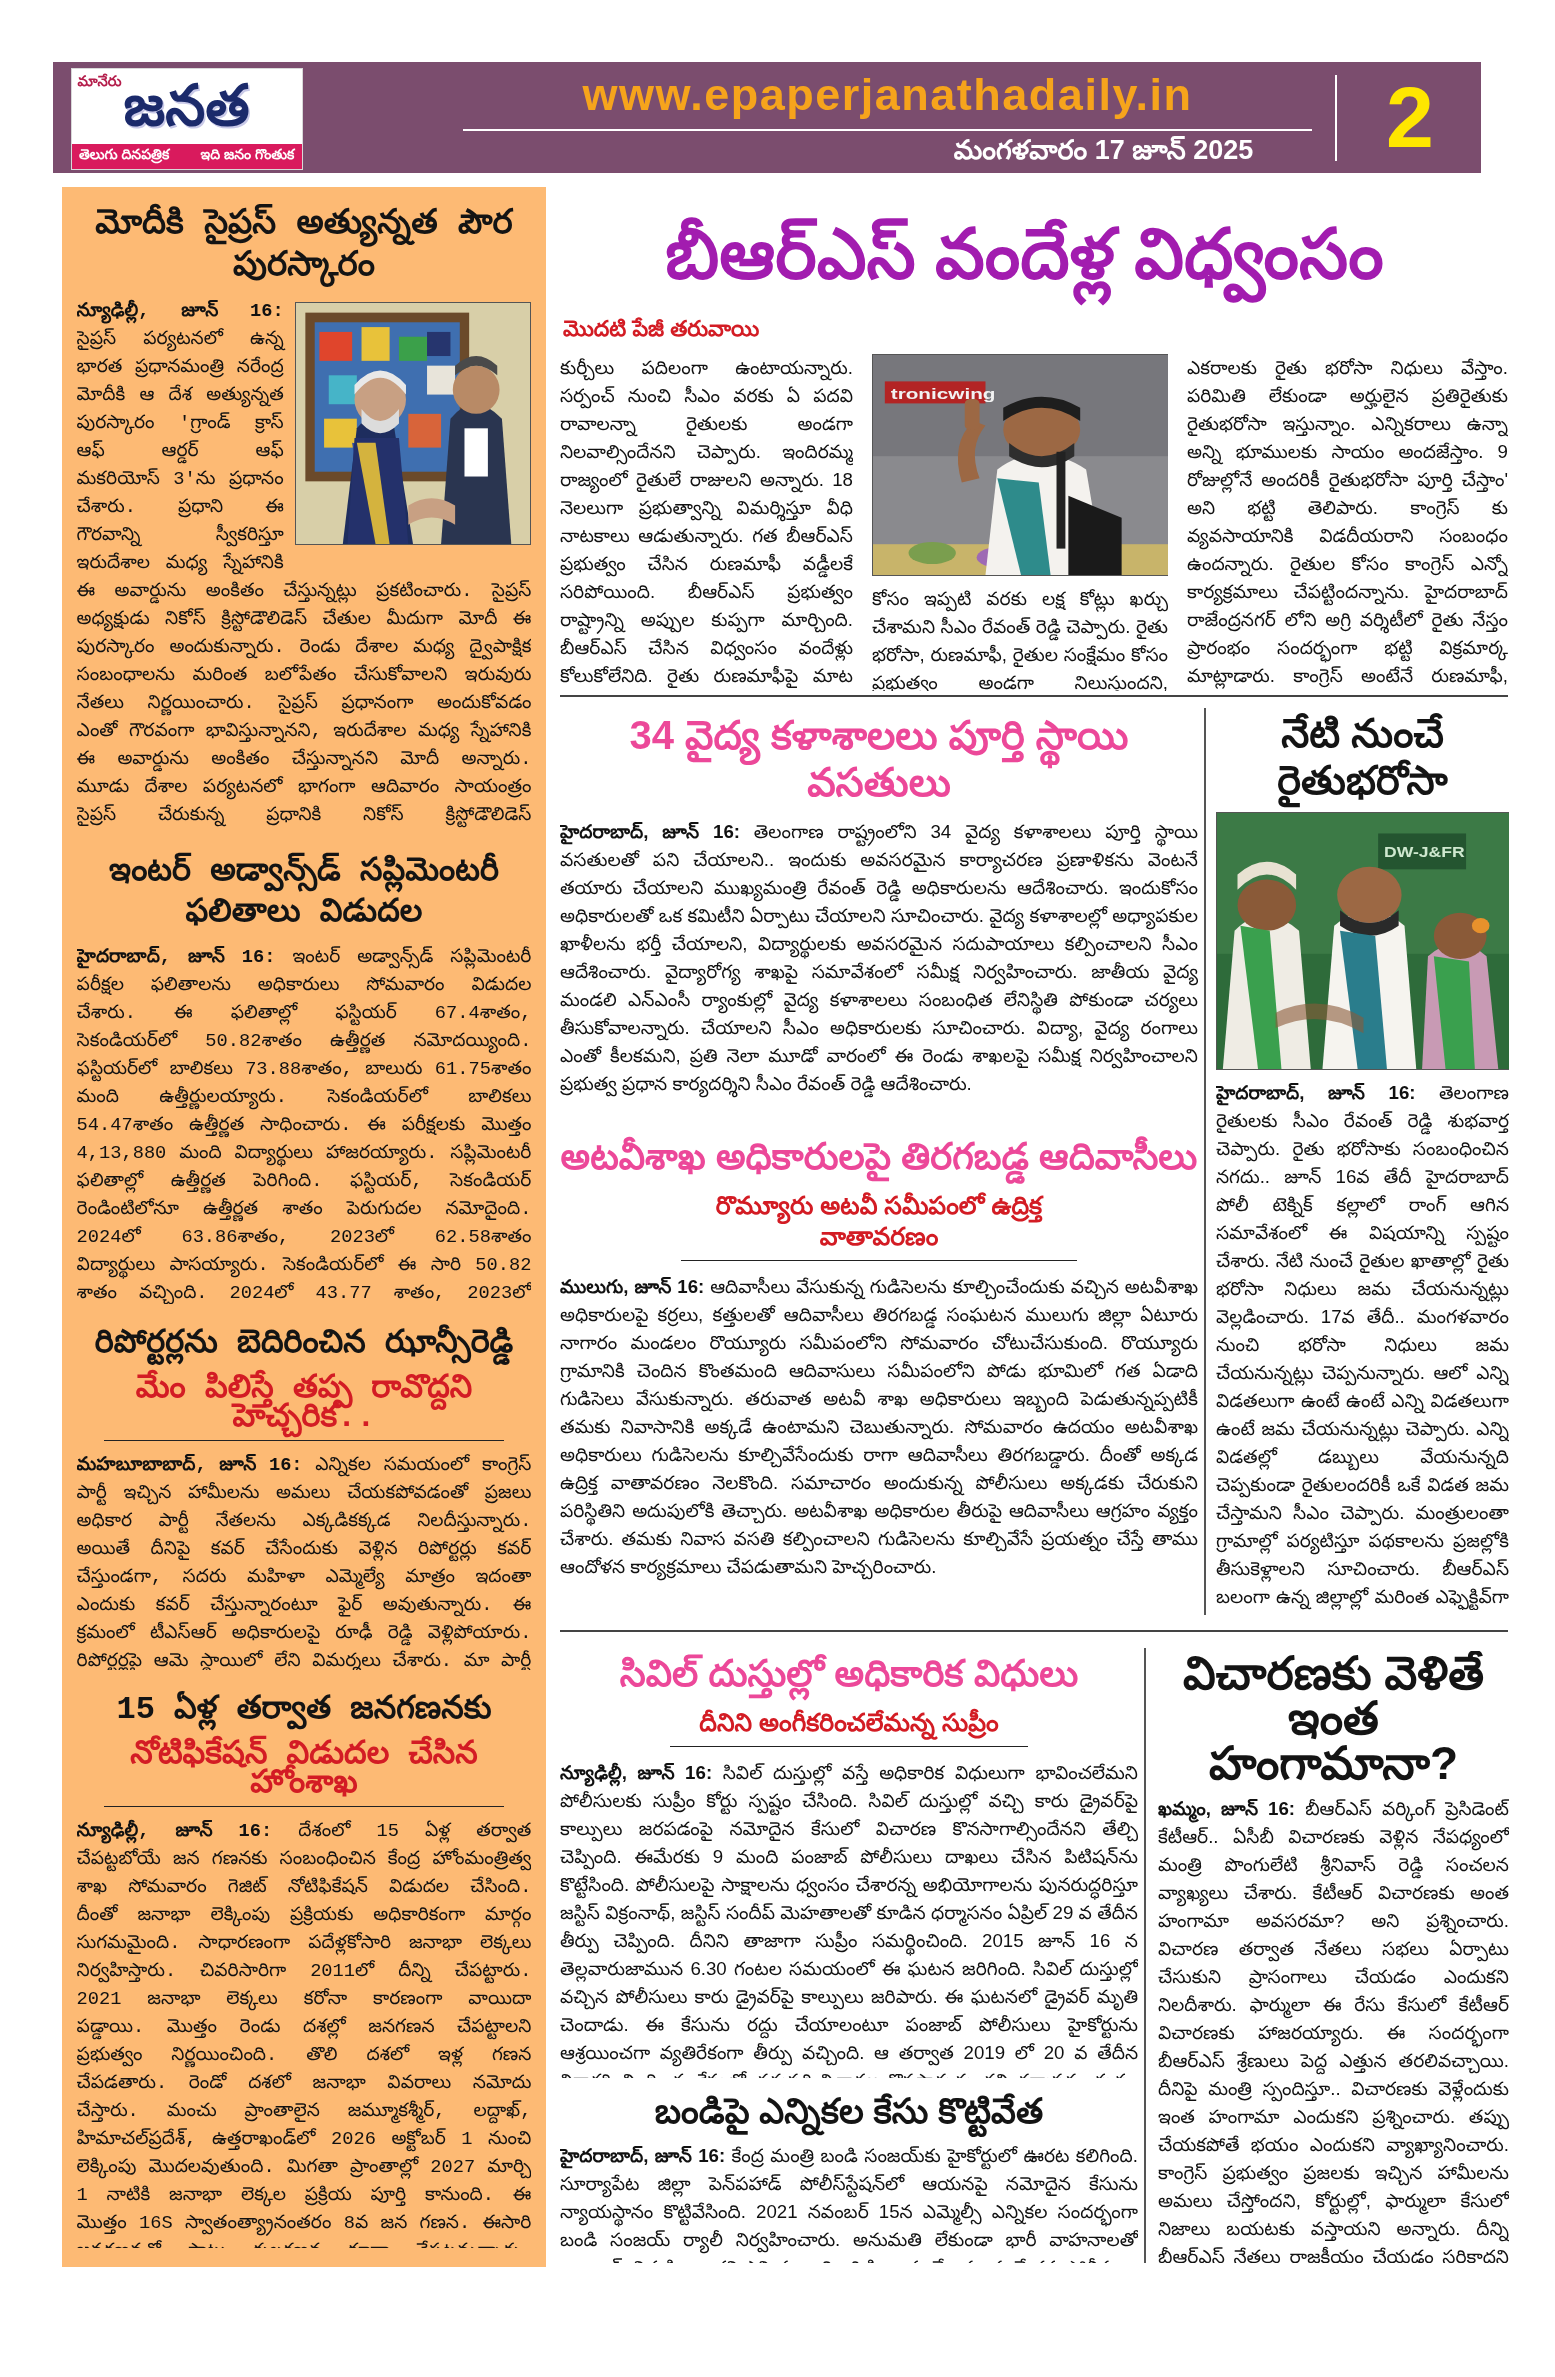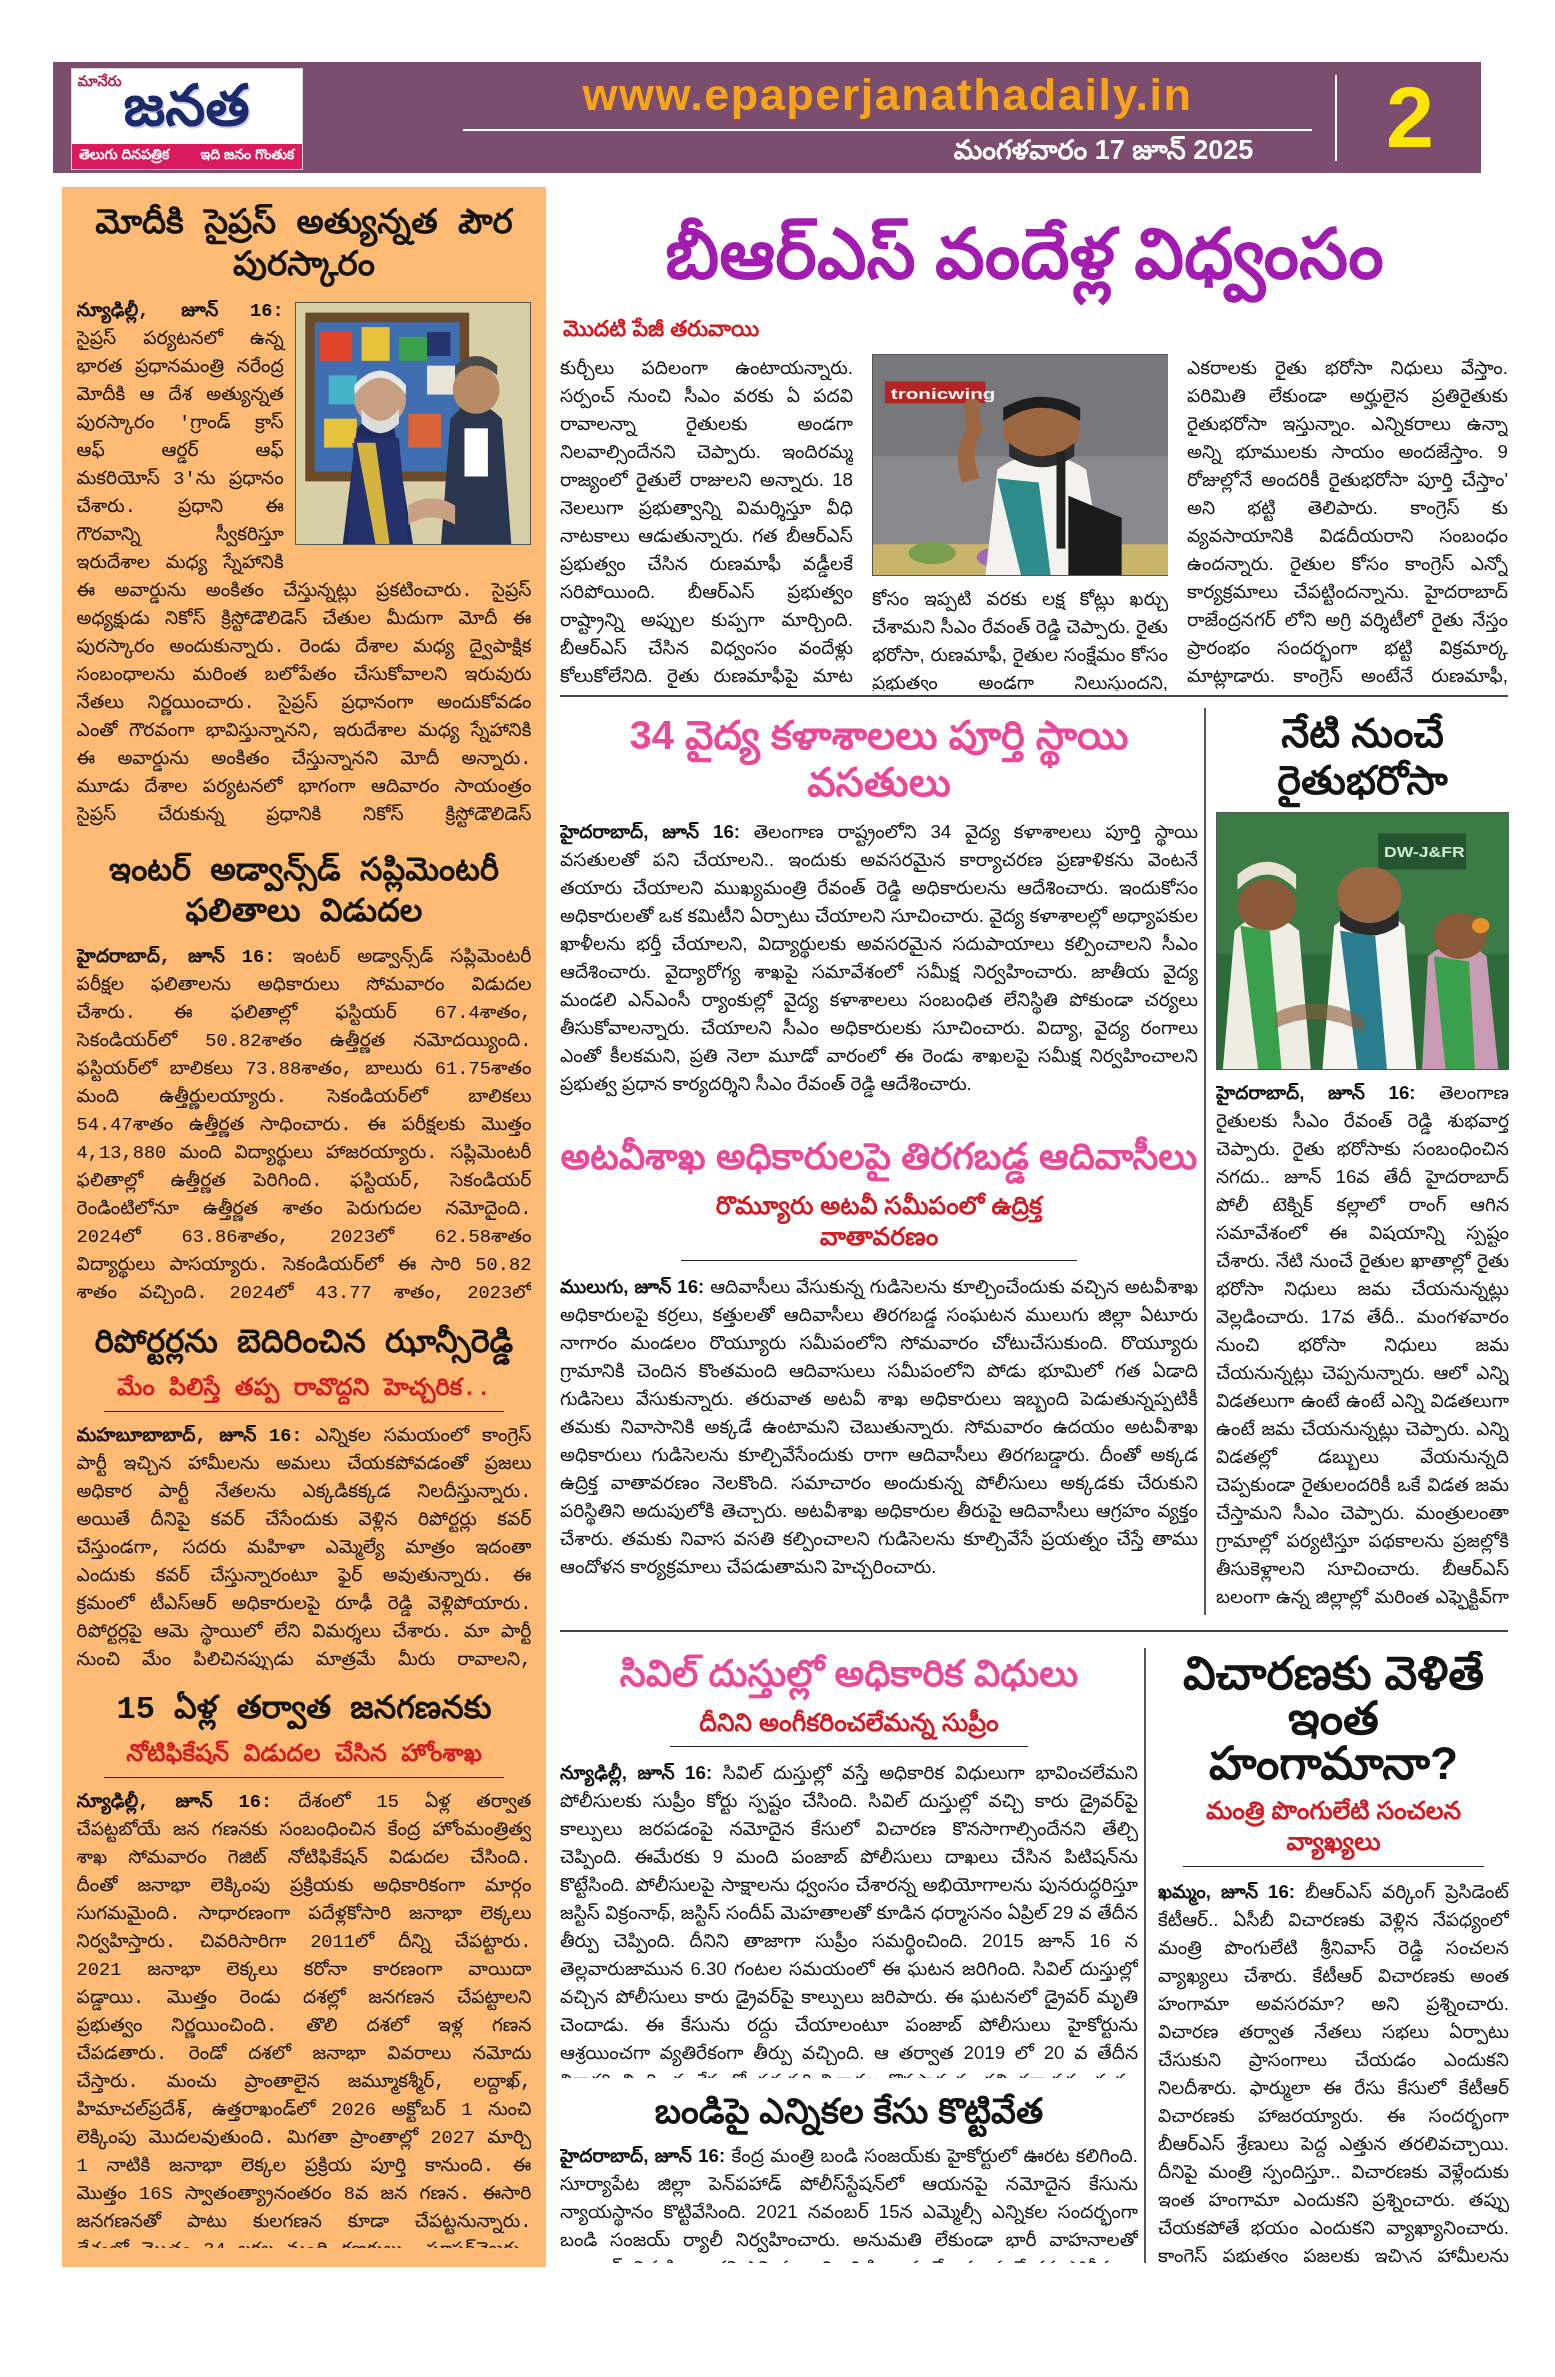--- a/index.html
+++ b/index.html
@@ -26,21 +26,21 @@
   
   .main-hl{position:absolute;left:538px;top:211px;width:973px;text-align:center;
         font-size:70px;line-height:86px;font-weight:bold;color:#a21caf;}
   
   .left-panel{position:absolute;left:62px;top:187px;width:484px;height:2080px;background:#fdba74;
         padding:10.2px 14.6px;box-sizing:border-box;overflow:hidden;font-family:Liberation Mono, monospace;}
   .l-art{overflow:hidden;}
   .hl-black{ text-align:center;font-weight:bold;color:#141414;}
   .hl-46{font-size:34px;line-height:42px;margin:5.9px 0 10.2px 0;}
   .hl-44{font-size:32px;line-height:41px;margin:19px 0 10.2px 0;}
-  .sub-red{text-align:center;color:#d31c24;font-weight:bold;font-size:24px;line-height:29px;
+  .sub-red{text-align:center;color:#d31c24;font-weight:bold;font-size:32px;line-height:29px;
         padding-bottom:7.3px;border-bottom:1.5px solid #222;width:88%;margin:0 auto 10.2px auto;}
   .body-txt{font-size:18.7px;line-height:28px;text-align:justify;}
   .dl{font-weight:bold;}
   .photo-frame{border:1.5px solid #555;background:#ccc;overflow:hidden;}
   .modi-photo{float:right;width:234px;height:241px;margin:4.4px 0 7.3px 11.7px;}
   
   .main-art{position:absolute;left:560px;top:316px;width:948px;height:375px;overflow:hidden;}
   .cont-label{color:#d31c24;font-weight:bold;font-size:22px;margin:0 0 7.3px 2.9px;}
   .main-cols{display:flex;gap:19px;}
   .mcol{overflow:hidden;}
@@ -252,21 +252,20 @@
       </svg>
     </div>
     <p class="body-txt" style="margin:0;">
       <b class="dl">హైదరాబాద్, జూన్ 16:</b>
       <span>తెలంగాణ రైతులకు సీఎం రేవంత్ రెడ్డి శుభవార్త చెప్పారు. రైతు భరోసాకు సంబంధించిన నగదు.. జూన్ 16వ తేదీ హైదరాబాద్ పోలీ టెక్నిక్ కల్లాలో రాంగ్ ఆగిన సమావేశంలో ఈ విషయాన్ని స్పష్టం చేశారు. నేటి నుంచే రైతుల ఖాతాల్లో రైతు భరోసా నిధులు జమ చేయనున్నట్లు వెల్లడించారు. 17వ తేదీ.. మంగళవారం నుంచి భరోసా నిధులు జమ చేయనున్నట్లు చెప్పనున్నారు. ఆలో ఎన్ని విడతలుగా ఉంటే ఉంటే ఎన్ని విడతలుగా ఉంటే జమ చేయనున్నట్లు చెప్పారు. ఎన్ని విడతల్లో డబ్బులు వేయనున్నది చెప్పకుండా రైతులందరికీ ఒకే విడత జమ చేస్తామని సీఎం చెప్పారు. మంత్రులంతా గ్రామాల్లో పర్యటిస్తూ పథకాలను ప్రజల్లోకి తీసుకెళ్లాలని సూచించారు. బీఆర్ఎస్ బలంగా ఉన్న జిల్లాల్లో మరింత ఎఫ్ఫెక్టివ్‌గా ప్రచారం చేసుకుంటూ ముందుకు సాగాలని సూచించారు. స్థానిక ఎన్నికలను ప్రతిష్ఠాత్మకంగా తీసుకోవాలని కోరారు. ఇదిలావుంటే రైతు భరోసా నిధుల విడుదల షెడ్యూల్‌ను ప్రభుత్వం విడుదల చేసింది. రైతుల బ్యాంకు ఖాతాల్లో నిధులు జమ కానున్నాయి. భరోసా నిధులు జమవుతాయని అధికారులు ప్రకటించారు. 18 నెలల్లో రైతుల సంక్షేమం కోసం లక్ష కోట్లకుపైగా ఖర్చు చేసినట్లు ప్రభుత్వం తెలిపింది. ఎంత ఖర్చైనా తెలంగాణ రైతులను గట్టెక్కిస్తామని సీఎం రేవంత్ రెడ్డి స్పష్టం చేశారు.</span>
     </p>
   </div>
 
   <div class="sec" style="left:1158px;top:1651px;width:351px;height:612px;">
     <div class="hl-black hl-r52">విచారణకు వెళితే ఇంత హంగామానా?</div>
-    <div class="sub-red2" style="width:86%;">మంత్రి పొంగులేటి సంచలన వ్యాఖ్యలు</div>
     <p class="body-txt" style="margin:0;">
       <b class="dl">ఖమ్మం, జూన్ 16:</b>
       <span>బీఆర్ఎస్ వర్కింగ్ ప్రెసిడెంట్ కేటీఆర్.. ఏసీబీ విచారణకు వెళ్లిన నేపధ్యంలో మంత్రి పొంగులేటి శ్రీనివాస్ రెడ్డి సంచలన వ్యాఖ్యలు చేశారు. కేటీఆర్ విచారణకు అంత హంగామా అవసరమా? అని ప్రశ్నించారు. విచారణ తర్వాత నేతలు సభలు ఏర్పాటు చేసుకుని ప్రాసంగాలు చేయడం ఎందుకని నిలదీశారు. ఫార్ములా ఈ రేసు కేసులో కేటీఆర్ విచారణకు హాజరయ్యారు. ఈ సందర్భంగా బీఆర్ఎస్ శ్రేణులు పెద్ద ఎత్తున తరలివచ్చాయి. దీనిపై మంత్రి స్పందిస్తూ.. విచారణకు వెళ్లేందుకు ఇంత హంగామా ఎందుకని ప్రశ్నించారు. తప్పు చేయకపోతే భయం ఎందుకని వ్యాఖ్యానించారు. కాంగ్రెస్ ప్రభుత్వం ప్రజలకు ఇచ్చిన హామీలను అమలు చేస్తోందని, కోర్టుల్లో, ఫార్ములా కేసులో నిజాలు బయటకు వస్తాయని అన్నారు. దీన్ని బీఆర్ఎస్ నేతలు రాజకీయం చేయడం సరికాదని హితవు పలికారు. స్థానిక ఎన్నికల్లో కాంగ్రెస్ ఘన విజయం సాధిస్తుందని ధీమా వ్యక్తం చేశారు. మోడీ దగ్గరకు వెళ్లి వచ్చిన తర్వాతే కేటీఆర్ వ్యవహారశైలి మారిందని ఎద్దేవా చేశారు.</span>
     </p>
   </div>
 
 </div>
 
 
 </body></html>

